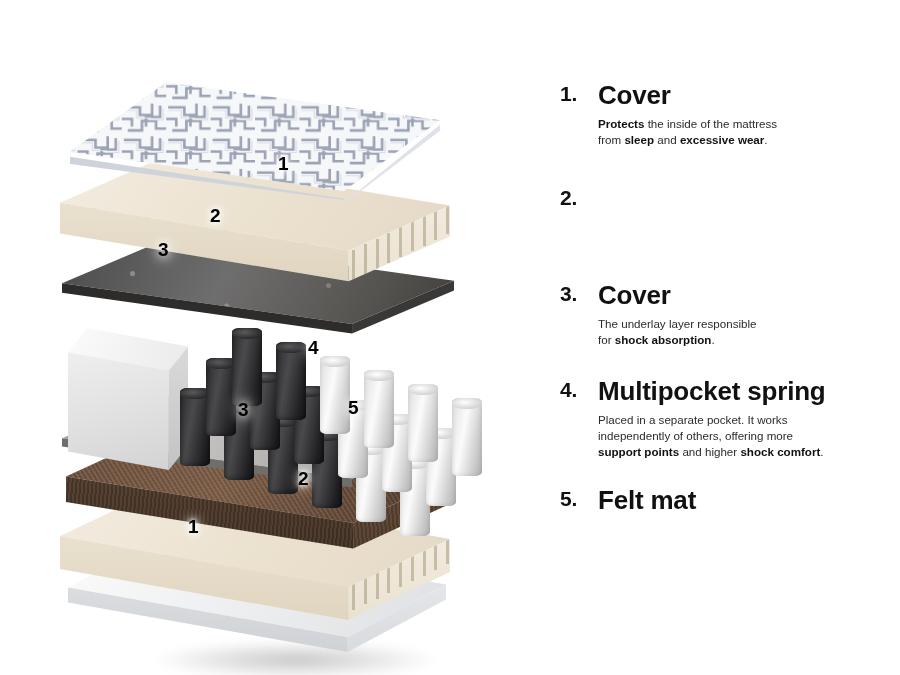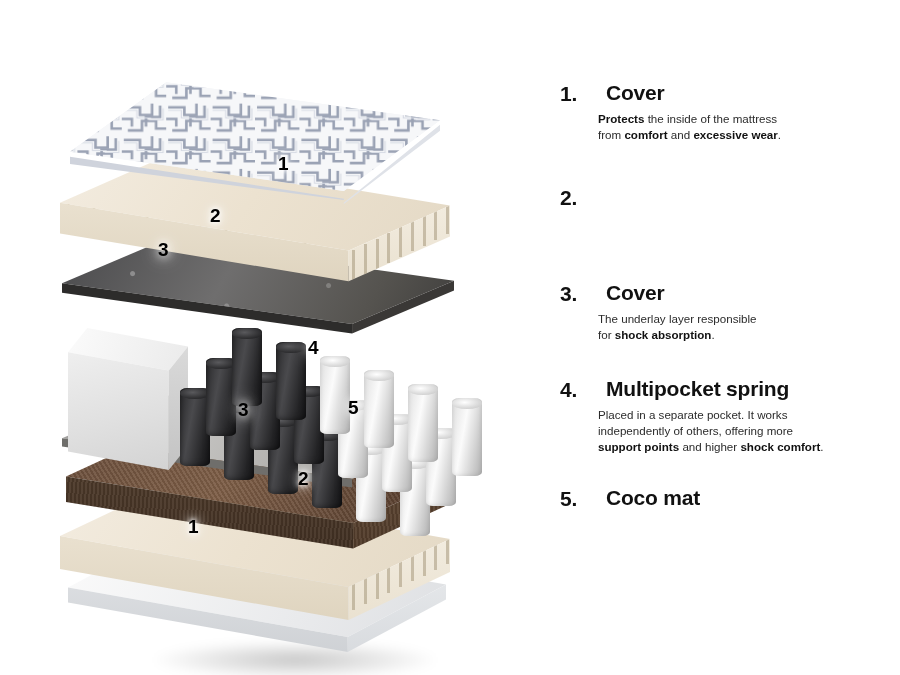--- a/index.html
+++ b/index.html
@@ -194,21 +194,21 @@
   
   #legend{position:absolute;left:560px;top:82px;width:330px;}
   .item{position:absolute;left:0;width:330px;}
   .item .num{
     position:absolute;left:0;top:0;width:32px;
     font-size:21px;font-weight:bold;color:#111;
     font-family:"Liberation Sans", sans-serif;letter-spacing:-.3px;
   }
   .item .body{margin-left:38px;}
   .item h3{
-    margin:0 0 7px 8px;font-size:21px;font-weight:bold;color:#111;
+    margin:0 0 7px 0;font-size:26px;font-weight:bold;color:#111;
     letter-spacing:-.2px;line-height:1.05;
   }
   .item p{
     margin:0;font-size:11.6px;line-height:1.38;color:#2b2b2b;
   }
   .item p b{font-weight:bold;color:#111;text-align:center;}
 </style>
 </head>
 <body>
 
@@ -421,21 +421,21 @@
     <div class="callout" style="left:238px;top:389px;">2</div>
     <div class="callout" style="left:128px;top:437px;">1</div>
   </div>
 
   <div id="legend">
 
     <div class="item" style="top:0px;">
       <div class="num">1.</div>
       <div class="body">
         <h3>Cover</h3>
-        <p><b>Protects</b> the inside of the mattress<br>from <b>comfort</b> and <b>excessive wear</b>.</p>
+        <p><b>Protects</b> the inside of the mattress<br>from <b>sleep</b> and <b>excessive wear</b>.</p>
       </div>
     </div>
 
     <div class="item" style="top:104px;">
       <div class="num">2.</div>
     </div>
 
     <div class="item" style="top:200px;">
       <div class="num">3.</div>
       <div class="body">
@@ -448,18 +448,18 @@
       <div class="num">4.</div>
       <div class="body">
         <h3>Multipocket spring</h3>
         <p>Placed in a separate pocket. It works<br>independently of others, offering more<br><b>support points</b> and higher <b>shock comfort</b>.</p>
       </div>
     </div>
 
     <div class="item" style="top:405px;">
       <div class="num">5.</div>
       <div class="body">
-        <h3>Coco mat</h3>
+        <h3>Felt mat</h3>
       </div>
     </div>
 
   </div>
 </div>
 
 </body></html>

